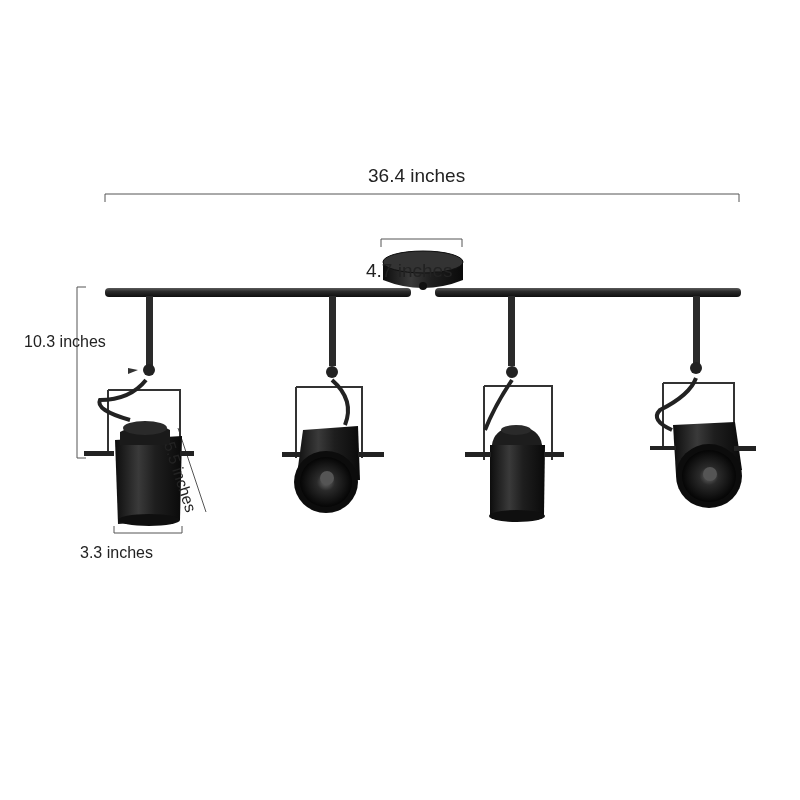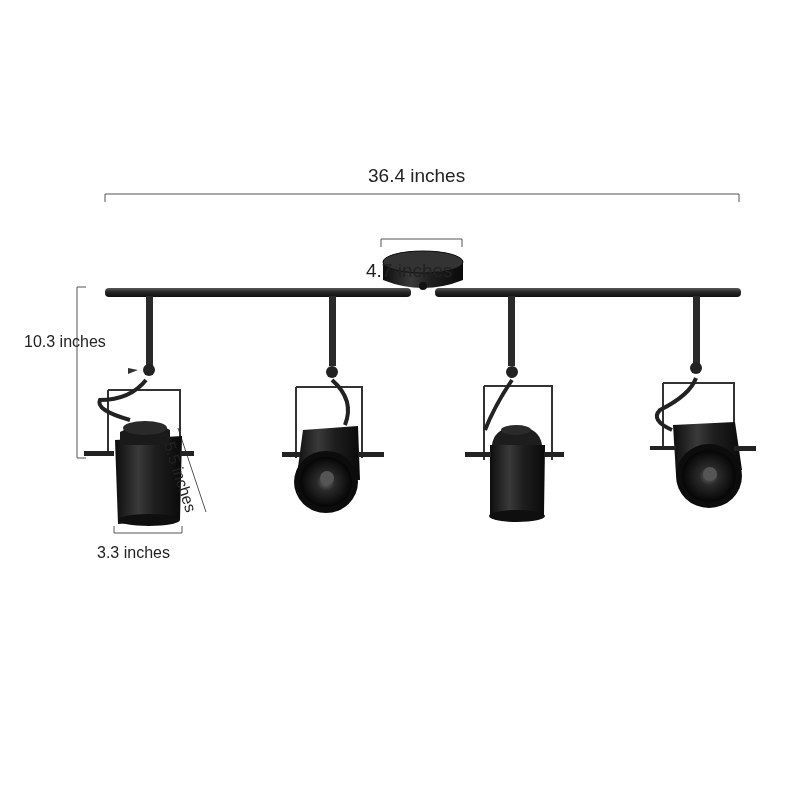--- a/index.html
+++ b/index.html
@@ -106,13 +106,13 @@
     <circle cx="710" cy="474" r="7" fill="#555"></circle>
     <rect x="650" y="446" width="26" height="4" fill="#222"></rect>
     <rect x="734" y="446" width="22" height="5" fill="#222"></rect>
   </g>
 </svg>
 
 <div class="lbl" style="left:368px;top:166px;">36.4 inches</div>
 <div class="lbl" style="left:366px;top:221px;margin-top:40px;">4.7 inches</div>
 <div class="lbl sm" style="left:24px;top:334px;">10.3 inches</div>
 <div class="lbl sm" style="left:176px;top:440px;transform:rotate(72deg);transform-origin:left top;">5.5 inches</div>
-<div class="lbl sm" style="left:97px;top:545px;">3.3 inches</div>
+<div class="lbl sm" style="left:80px;top:545px;">3.3 inches</div>
 
 </body></html>

